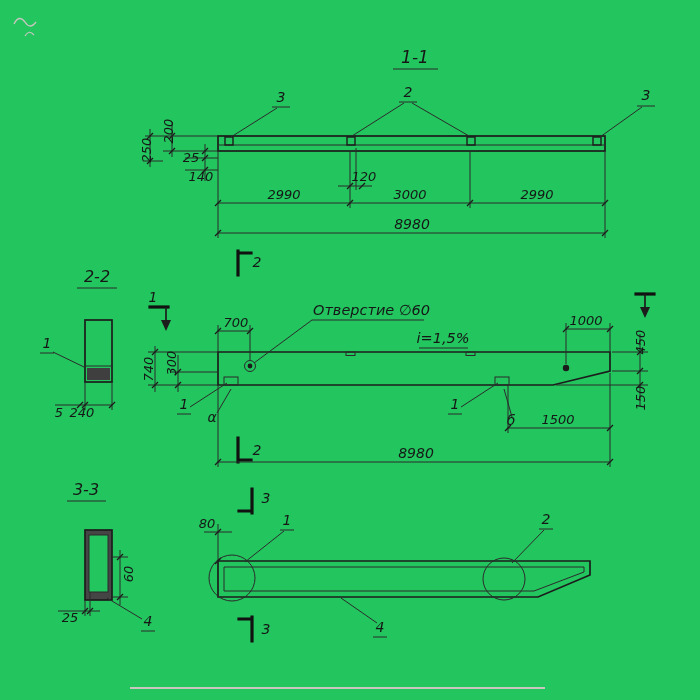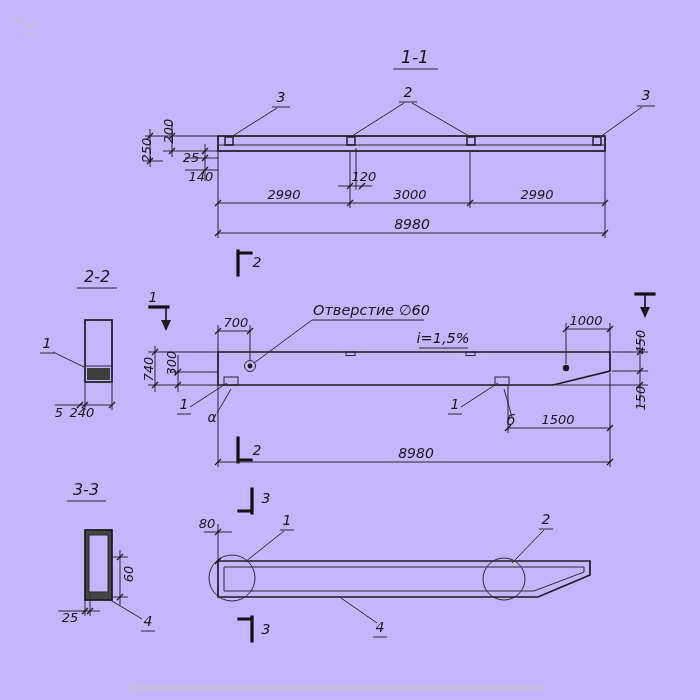--- a/index.html
+++ b/index.html
@@ -1,16 +1,16 @@
 <!DOCTYPE html>
 <html><head>
 <meta charset="utf-8">
 <style>
   html,body { margin:0; padding:0; background:#ffffff; }
-  .stage { width:700px; height:700px; background:#c4b5fd; position:relative; overflow:hidden; }
+  .stage { width:700px; height:700px; background:#22c55e; position:relative; overflow:hidden; }
   svg { display:block; }
   .thin  { stroke:#2b2b2b; stroke-width:1;   fill:none; }
   .med   { stroke:#1c1c1c; stroke-width:1.7; fill:none; }
   .med2  { stroke:#1c1c1c; stroke-width:1.4; fill:none; }
   .thick { stroke:#111111; stroke-width:3.2; fill:none; stroke-linecap:square; }
   .tick  { stroke:#1c1c1c; stroke-width:1.3; fill:none; }
   .faint { stroke:#c7c7bf; fill:none; }
   .lbl { font-family:"DejaVu Sans", sans-serif; font-style:italic; fill:#161616; }
   .t17 { font-size:17px; }
   .t16 { font-size:16px; }

